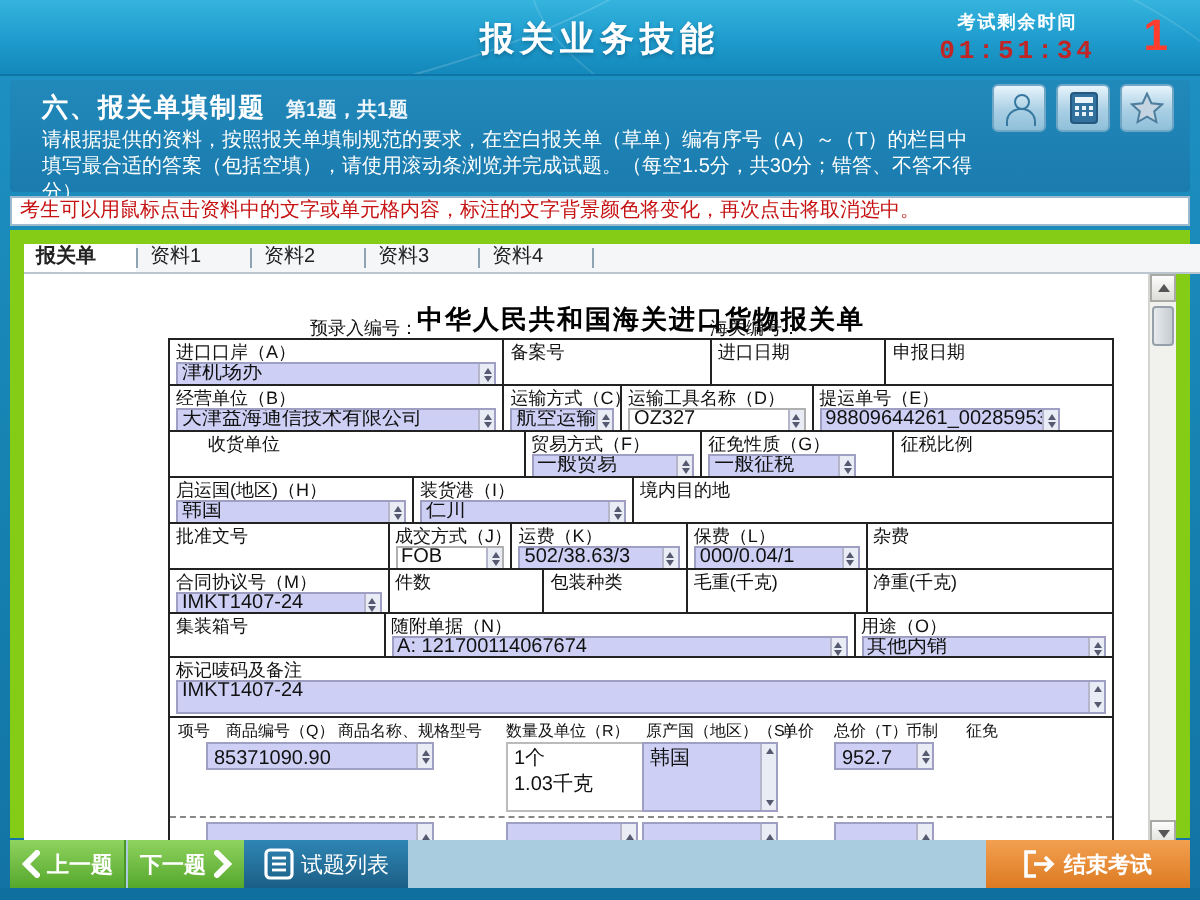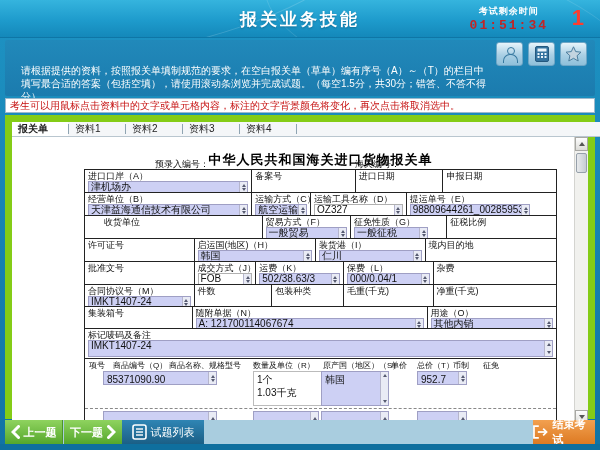--- a/index.html
+++ b/index.html
@@ -86,38 +86,42 @@
   .sbtn.down { bottom:0; } .sbtn.down i { border-top:4px solid #555; }
   .sthumb { position:absolute; left:1px; top:16px; width:11px; height:20px; background:linear-gradient(90deg,#e8eaec,#c6ccd2); border:1px solid #96a0aa; border-radius:2px; cursor:pointer; }
 
   
   .bottombar { left:5px; top:420px; width:590px; height:24px; background:#a9cddf; }
   .navbtn { position:absolute; top:0; height:24px; display:flex; align-items:center; justify-content:center; gap:4px;
     color:#fff; font-size:11px; font-weight:bold; cursor:pointer; }
   .btn-prev { left:0; width:58px; background:linear-gradient(180deg,#8fd35f,#55a72c); border-right:1px solid #4c9627; }
   .btn-next { left:59px; width:58px; background:linear-gradient(180deg,#8fd35f,#55a72c); }
   .btn-list { left:117px; width:82px; background:linear-gradient(180deg,#2f85b4,#1b5f86); font-weight:normal; }
-  .btn-end { right:0; width:62px; background:linear-gradient(180deg,#f2a050,#dd7a22); }
+  .btn-end { right:0; width:102px; background:linear-gradient(180deg,#f2a050,#dd7a22); }
   .bottomstrip { left:0; top:444px; width:600px; height:6px; background:#0f6f9e; }
 </style>
 </head>
 <body>
 
 <div class="abs header">
   <div class="swirl sw1"></div>
   <div class="swirl sw2"></div>
   <div class="abs app-title">报关业务技能</div>
   <div class="abs timer">
     <div class="timer-label">考试剩余时间</div>
     <div class="timer-value">01:51:34</div>
   </div>
   <div class="abs qbadge">1</div>
 </div>
 
 <div class="abs qpanel">
+  <div class="abs qtitle-row">
+    <span class="qtitle">六、报关单填制题</span>
+    <span class="qprogress">第1题，共1题</span>
+  </div>
   <div class="abs qinstr">请根据提供的资料，按照报关单填制规范的要求，在空白报关单（草单）编有序号（A）～（T）的栏目中填写最合适的答案（包括空填），请使用滚动条浏览并完成试题。（每空1.5分，共30分；错答、不答不得分）</div>
   <div class="abs toolbox">
     <div class="toolbtn">
       <span class="person"></span>
     </div>
     <div class="toolbtn">
       <svg width="14" height="16" viewBox="0 0 14 16">
         <rect x="0.5" y="0.5" width="13" height="15" rx="1.5" fill="#33729e" stroke="#24587e"></rect>
         <rect x="2.5" y="2.5" width="9" height="3" fill="#e9f3fa"></rect>
         <g fill="#e9f3fa">
@@ -253,23 +257,20 @@
                 <i class="dn"></i>
               </span>
           </div>
         </div>
         <div class="cell" style="width:113px;">
           <div class="flabel">征税比例</div>
         </div>
       </div>
 
       <div class="frow" style="height:23px;">
-        <div class="cell" style="width:110px;">
-          <div class="flabel">许可证号</div>
-        </div>
         <div class="cell" style="width:122px;">
           <div class="flabel">启运国(地区)（H）</div>
           <div class="finput">
             <span class="fval">韩国</span>
             <span class="spin">
                 <i class="up"></i>
                 <i class="dn"></i>
               </span>
           </div>
         </div>

